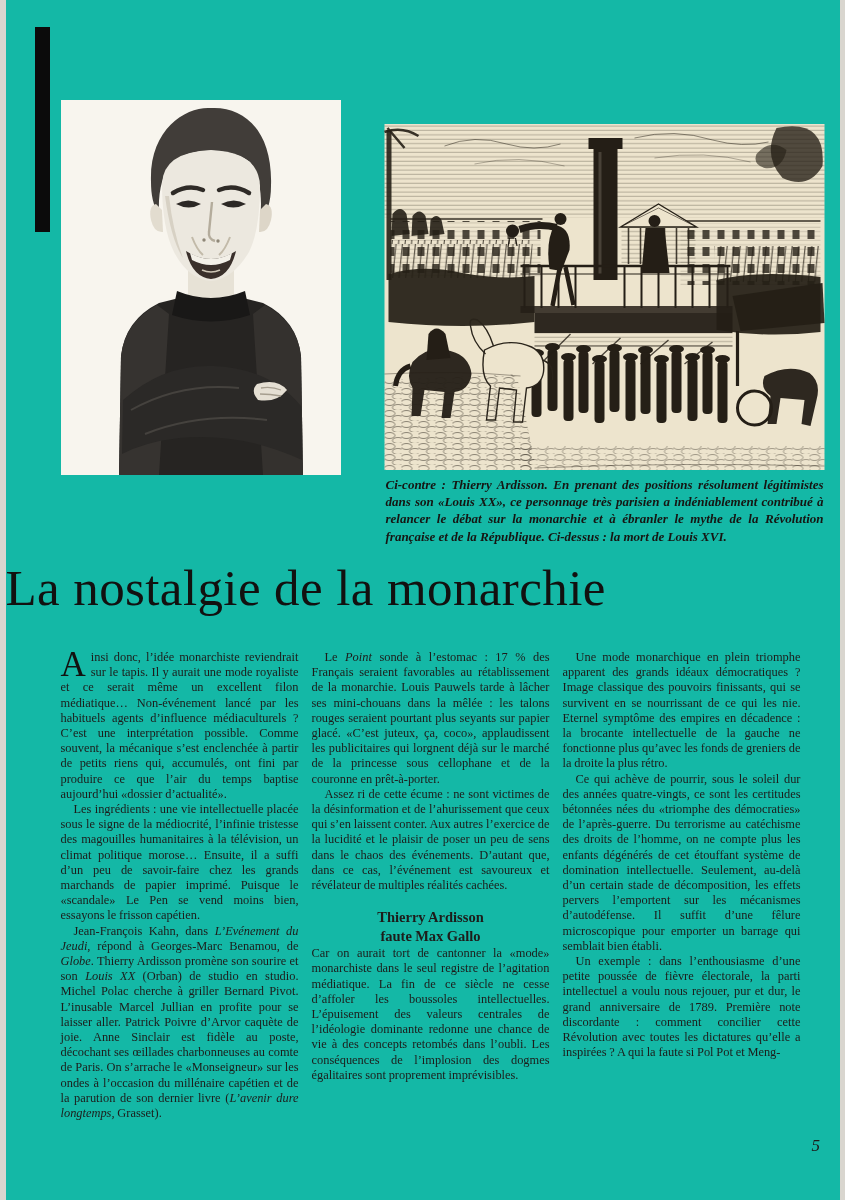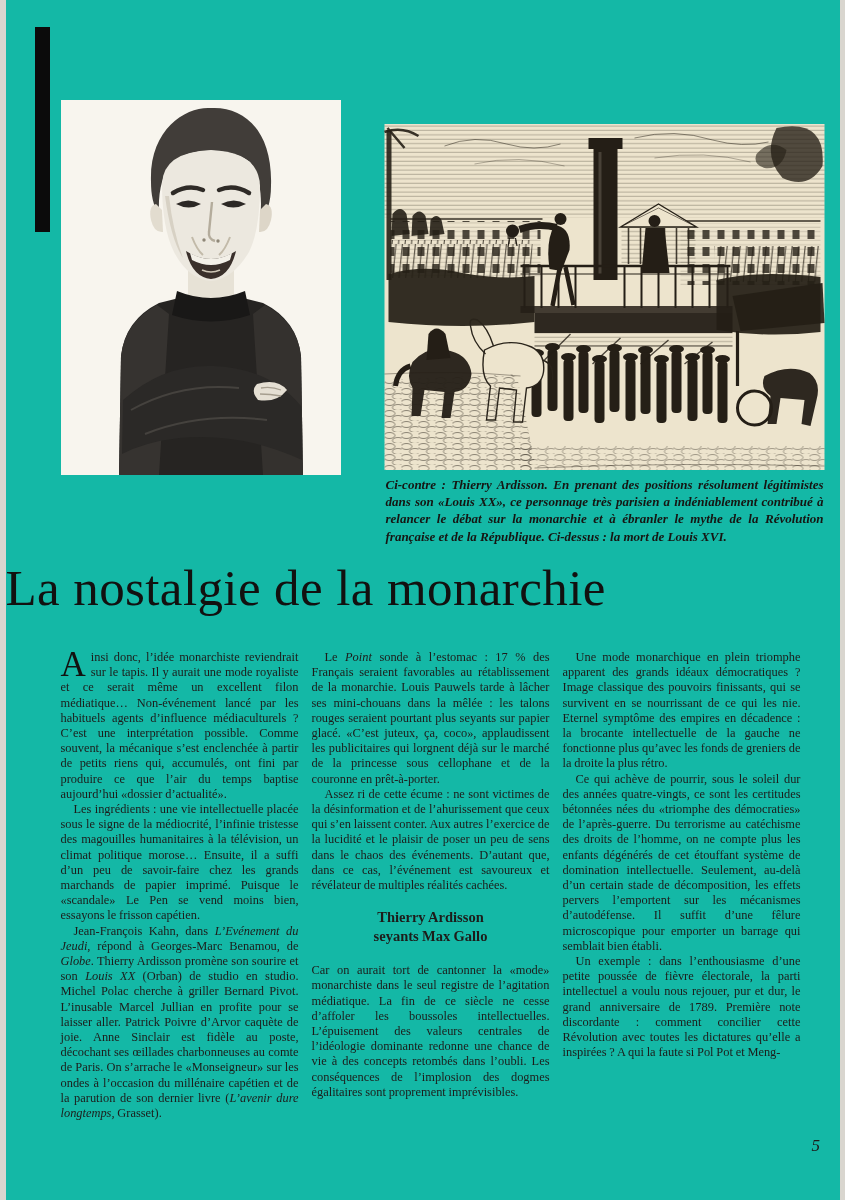--- a/index.html
+++ b/index.html
@@ -24,21 +24,21 @@
   }
   .cols{position:absolute;left:55px;top:650px;width:740px;display:flex;gap:13px;}
   .col{width:238px;font-size:12.4px;line-height:15.2px;text-align:justify;word-spacing:-0.3px;}
   .col p{margin:0;}
   .col p.ind{text-indent:13px;}
   .dropcap{
     float:left;font-size:35px;line-height:27px;padding:1px 5px 0 0;color:#121110;
   }
   .subhead{
     text-align:center;font-weight:bold;font-size:14.5px;line-height:19px;
-    margin:15px 0 17px;text-indent:0;
+    margin:15px 0 0;text-indent:0;
   }
   .it{font-style:italic;}
   .pageno{
     position:absolute;left:806px;top:1136px;font-size:17px;font-style:italic;color:#1d1c1a;
   }
 </style>
 </head>
 <body>
 
 <div class="page">
@@ -212,21 +212,21 @@
 
     <div class="col">
       <p><span class="dropcap">A</span><span>insi donc, l’idée monarchiste reviendrait sur le tapis. Il y aurait une mode royaliste et ce serait même un excellent filon médiatique… Non-événement lancé par les habituels agents d’influence médiaculturels ? C’est une interprétation possible. Comme souvent, la mécanique s’est enclenchée à partir de petits riens qui, accumulés, ont fini par produire ce que l’air du temps baptise aujourd’hui «dossier d’actualité».</span></p>
       <p class="ind">Les ingrédients : une vie intellectuelle placée sous le signe de la médiocrité, l’infinie tristesse des magouilles humanitaires à la télévision, un climat politique morose… Ensuite, il a suffi d’un peu de savoir-faire chez les grands marchands de papier imprimé. Puisque le «scandale» Le Pen se vend moins bien, essayons le frisson capétien.</p>
       <p class="ind"><span>Jean-François Kahn, dans </span><span class="it">L’Evénement du Jeudi</span><span>, répond à Georges-Marc Benamou, de </span><span class="it">Globe</span><span>. Thierry Ardisson promène son sourire et son </span><span class="it">Louis XX</span><span> (Orban) de studio en studio. Michel Polac cherche à griller Bernard Pivot. L’inusable Marcel Jullian en profite pour se laisser aller. Patrick Poivre d’Arvor caquète de joie. Anne Sinclair est fidèle au poste, décochant ses œillades charbonneuses au comte de Paris. On s’arrache le «Monseigneur» sur les ondes à l’occasion du millénaire capétien et de la parution de son dernier livre (</span><span class="it">L’avenir dure longtemps,</span><span> Grasset).</span></p>
     </div>
 
     <div class="col">
       <p class="ind"><span>Le </span><span class="it">Point</span><span> sonde à l’estomac : 17 % des Français seraient favorables au rétablissement de la monarchie. Louis Pauwels tarde à lâcher ses mini-chouans dans la mêlée : les talons rouges seraient pourtant plus seyants sur papier glacé. «C’est juteux, ça, coco», applaudissent les publicitaires qui lorgnent déjà sur le marché de la princesse sous cellophane et de la couronne en prêt-à-porter.</span></p>
       <p class="ind">Assez ri de cette écume : ne sont victimes de la désinformation et de l’ahurissement que ceux qui s’en laissent conter. Aux autres l’exercice de la lucidité et le plaisir de poser un peu de sens dans le chaos des événements. D’autant que, dans ce cas, l’événement est savoureux et révélateur de multiples réalités cachées.</p>
-      <h3 class="subhead"><span>Thierry Ardisson</span><br><span>seyants Max Gallo</span></h3>
+      <h3 class="subhead"><span>Thierry Ardisson</span><br><span>faute Max Gallo</span></h3>
       <p>Car on aurait tort de cantonner la «mode» monarchiste dans le seul registre de l’agitation médiatique. La fin de ce siècle ne cesse d’affoler les boussoles intellectuelles. L’épuisement des valeurs centrales de l’idéologie dominante redonne une chance de vie à des concepts retombés dans l’oubli. Les conséquences de l’implosion des dogmes égalitaires sont proprement imprévisibles.</p>
     </div>
 
     <div class="col">
       <p class="ind">Une mode monarchique en plein triomphe apparent des grands idéaux démocratiques ? Image classique des pouvoirs finissants, qui se survivent en se nourrissant de ce qui les nie. Eternel symptôme des empires en décadence : la brocante intellectuelle de la gauche ne fonctionne plus qu’avec les fonds de greniers de la droite la plus rétro.</p>
       <p class="ind">Ce qui achève de pourrir, sous le soleil dur des années quatre-vingts, ce sont les certitudes bétonnées nées du «triomphe des démocraties» de l’après-guerre. Du terrorisme au catéchisme des droits de l’homme, on ne compte plus les enfants dégénérés de cet étouffant système de domination intellectuelle. Seulement, au-delà d’un certain stade de décomposition, les effets pervers l’emportent sur les mécanismes d’autodéfense. Il suffit d’une fêlure microscopique pour emporter un barrage qui semblait bien établi.</p>
       <p class="ind">Un exemple : dans l’enthousiasme d’une petite poussée de fièvre électorale, la parti intellectuel a voulu nous rejouer, pur et dur, le grand anniversaire de 1789. Première note discordante : comment concilier cette Révolution avec toutes les dictatures qu’elle a inspirées ? A qui la faute si Pol Pot et Meng-</p>
     </div>
 
   </div>

